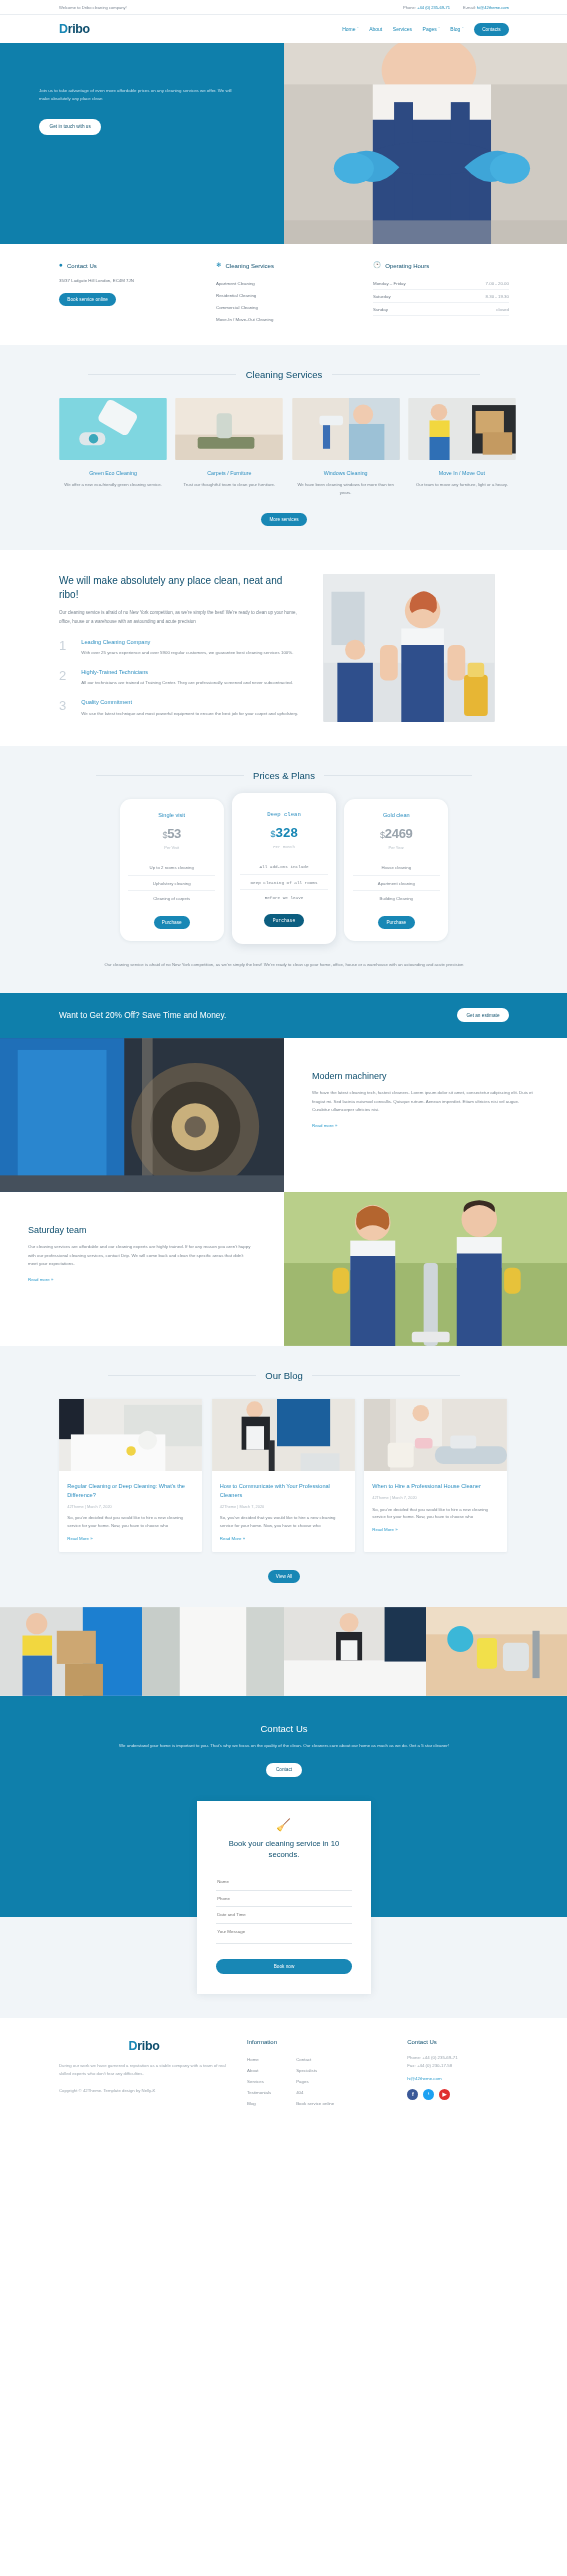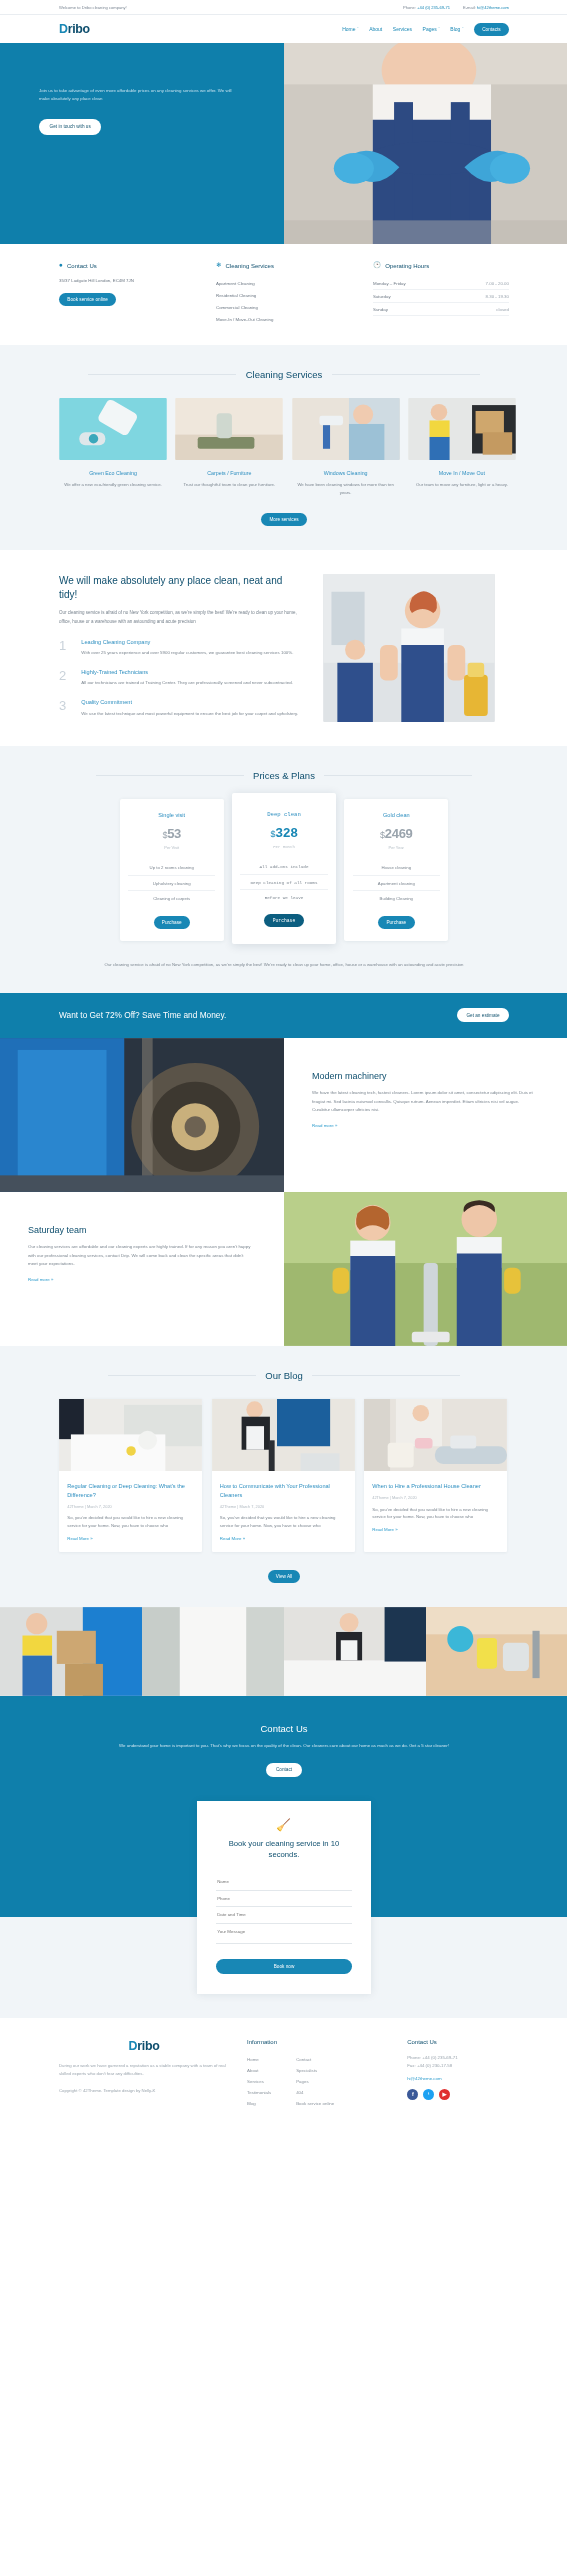--- a/index.html
+++ b/index.html
@@ -87,21 +87,21 @@
   .about-left .lead { font-size: 4.5px; line-height: 1.95; color: #77828d; margin-top: 8.3px; }
   .numrow { display: flex; gap: 8.3px; margin-top: 12px; }
   .num { font-size: 13px; color: #c9d2da; line-height: 1; width: 14px; }
   .numrow h5 { font-size: 5.6px; color: #2e8fc0; font-weight: normal; margin-bottom: 4.1px; }
   .numrow p { font-size: 4.4px; line-height: 1.85; color: #7b858f; }
   .about-right { width: 172px; height: 148px; border-radius: 1.2px; position: relative; overflow: hidden; }
 
   
   .pricegrid { display: flex; gap: 8.3px; justify-content: center; align-items: flex-start; }
   .pcard {
-    width: 104px; background: #fff; border-radius: 2px; padding: 13px 8.3px 12px;
+    width: 104px; background: #fff; border-radius: 11px; padding: 13px 8.3px 12px;
     text-align: center; box-shadow: 0 0.6px 3.5px rgba(20,50,70,.07);
   }
   .pcard.feat { padding: 18px 8.3px 16.6px; box-shadow: 0 1.8px 9.5px rgba(20,50,70,.13); margin-top: -6px; font-family: Liberation Mono, monospace; }
   .pcard .pname { font-size: 5.6px; color: #2e8fc0; margin-bottom: 8.3px; }
   .pcard .pprice { font-size: 13px; color: #9aa4ad; font-weight: bold; letter-spacing: -0.3px; }
   .pcard.feat .pprice { color: #1887b5; }
   .pcard .pprice .cur { font-size: 9px; font-weight: normal; }
   .pcard .pper { font-size: 4px; color: #b3bcc4; margin-top: 3.5px; }
   .pfeat { list-style: none; margin: 10.6px 0 9.5px; }
   .pfeat li { font-size: 4.3px; color: #7b858f; padding: 4.7px 1.2px; border-bottom: 0.6px solid #eef1f4; }
@@ -363,21 +363,21 @@
         <p>Our team to move any furniture, light or a heavy.</p>
       </div>
     </div>
     <div class="center morebtn"><button class="btn-pill">More services</button></div>
   </div>
 </section>
 
 <section class="sec">
   <div class="wrap about">
     <div class="about-left">
-      <h2>We will make absolutely any place clean, neat and tidy!</h2>
+      <h2>We will make absolutely any place clean, neat and ribo!</h2>
       <p class="lead">Our cleaning service is afraid of no New York competition, as we're simply the best! We're ready to clean up your home, office, house or a warehouse with an astounding and acute precision</p>
       <div class="numrow">
         <div class="num">1</div>
         <div>
             <h5>Leading Cleaning Company</h5>
             <p>With over 25 years experience and over 5900 regular customers, we guarantee best cleaning services 100%.</p>
           </div>
       </div>
       <div class="numrow">
         <div class="num">2</div>
@@ -455,21 +455,21 @@
         </ul>
         <button class="btn-pill">Purchase</button>
       </div>
     </div>
     <p class="pricenote">Our cleaning service is afraid of no New York competition, as we're simply the best! We're ready to clean up your home, office, house or a warehouse with an astounding and acute precision</p>
   </div>
 </section>
 
 <section class="band">
   <div class="wrap">
-    <h3>Want to Get 72% Off? Save Time and Money.</h3>
+    <h3>Want to Get 20% Off? Save Time and Money.</h3>
     <button class="btn">Get an estimate</button>
   </div>
 </section>
 
 <section class="split">
   <div class="imgside">
     <svg width="284" height="154" viewBox="0 0 480 260">
       <rect width="480" height="260" fill="#2a3440"></rect>
       <rect x="0" y="0" width="210" height="260" fill="#1f6fb8"></rect>
       <rect x="30" y="20" width="150" height="220" fill="#2a86cf"></rect>

